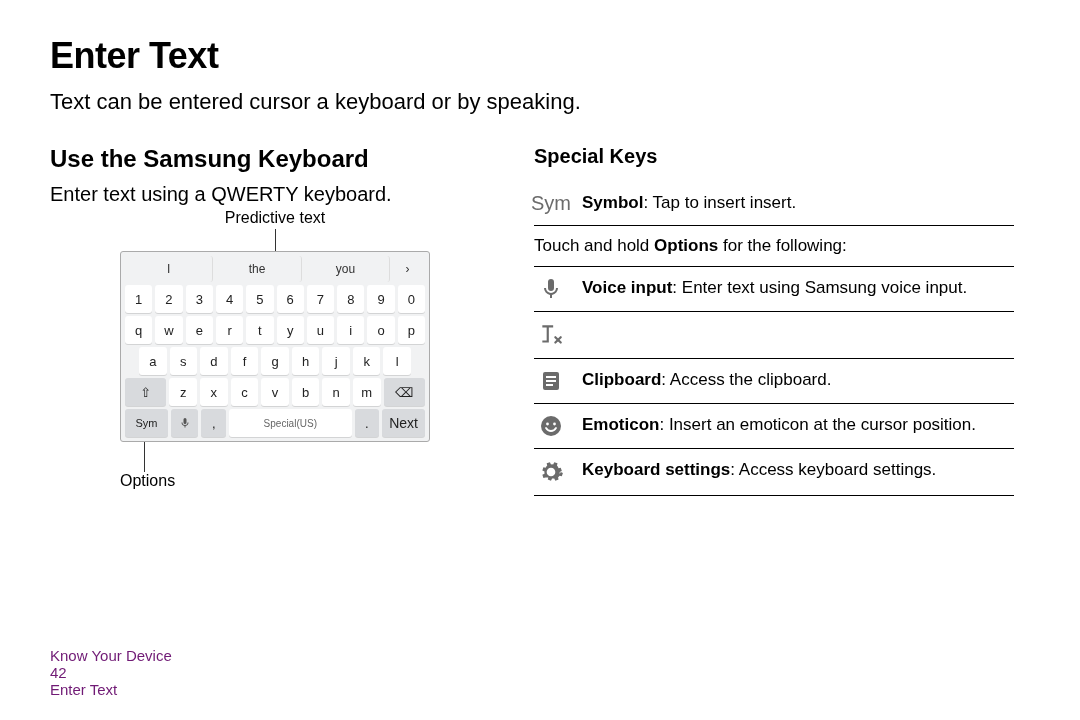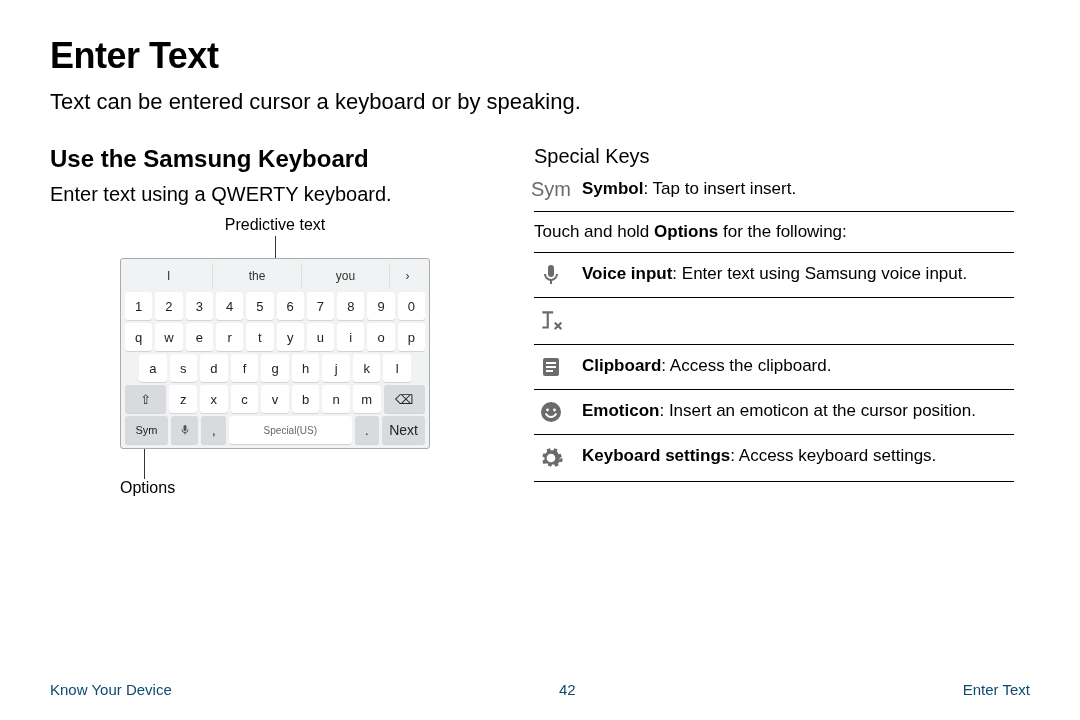--- a/index.html
+++ b/index.html
@@ -28,30 +28,31 @@
   }
   .col-left { width: 450px; }
   .col-right { width: 480px; }
   .section-h1 {
     font-size: 24px;
     font-weight: 800;
     margin-bottom: 10px;
   }
   .section-h2 {
     font-size: 20px;
-    font-weight: 400;
+    font-weight: 700;
+    margin-bottom: 14px;
   }
   .body-text {
     font-size: 20px;
     margin-bottom: 2px;
   }
   
   .kbd-wrap {
     text-align: center;
-    margin-top: 10px;
+    margin-top: 3px;
   }
   .kbd-label-top {
     font-size: 16px;
     margin-bottom: 2px;
   }
   .pointer-line-top {
     width: 1px; height: 22px; background: #333; margin: 0 auto;
   }
   .kbd {
     width: 310px;
@@ -135,23 +136,24 @@
   .sym-label {
     font-size: 20px;
     color: #6b6b6b;
   }
   .footer {
     position: absolute;
     bottom: 22px;
     left: 50px;
     right: 50px;
     display: flex;
-    justify-content: space-between;
+    justify-content: flex-start;
     font-size: 15px;
-    color: #0c4a6e;
+    color: #701a75;
+    flex-direction: column;
   }
 </style>
 </head>
 <body>
 
 <h1 class="page-title">Enter Text</h1>
 <p class="page-subtitle">Text can be entered cursor a keyboard or by speaking.</p>
 
 <div class="columns">
 

